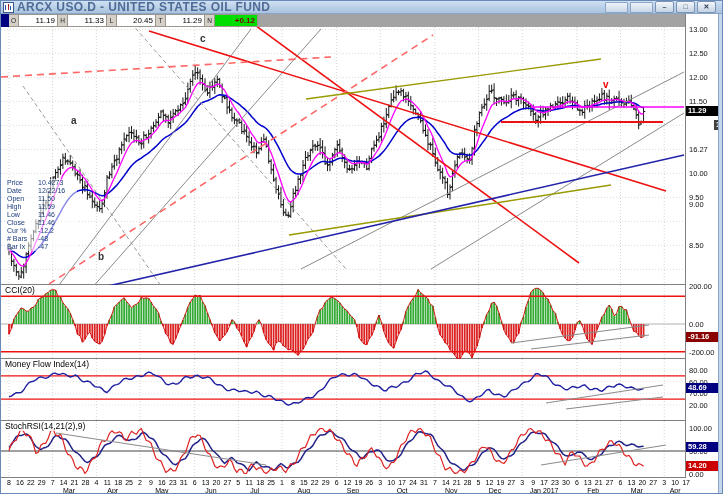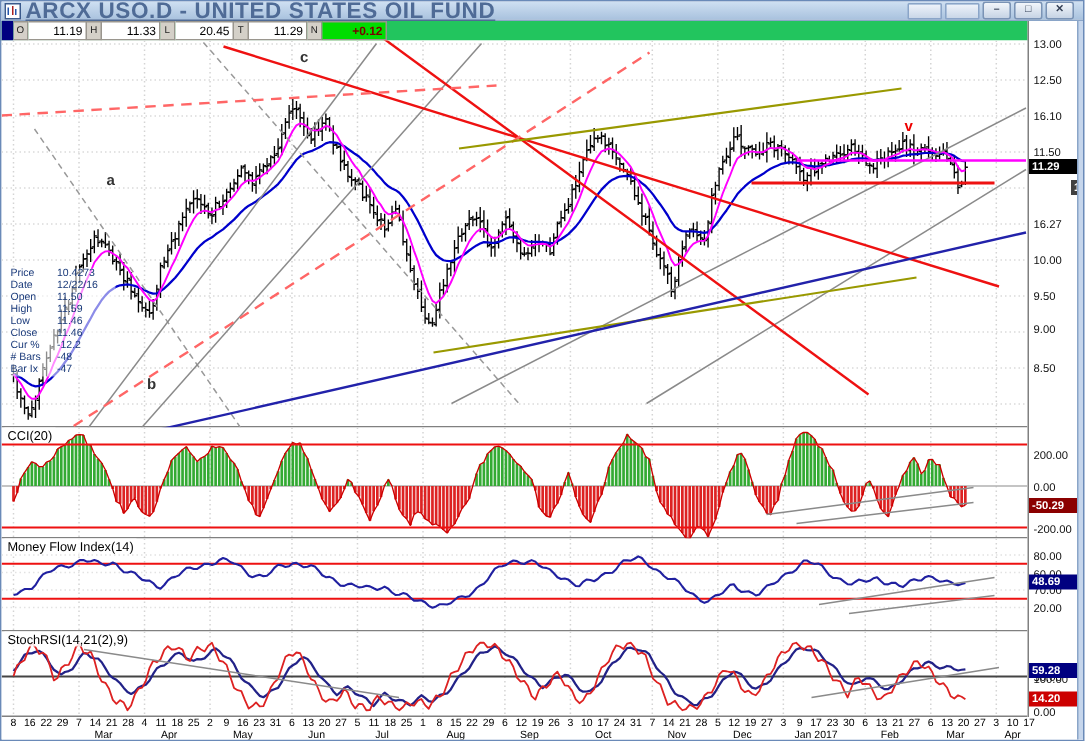--- a/index.html
+++ b/index.html
@@ -11,30 +11,30 @@
   
   .titlebar{
     position:absolute;left:0;top:0;width:723px;height:13px;
     background:linear-gradient(#cfe0f2,#a9c2de);
     display:flex;align-items:center;border-bottom:1px solid #8aa5c8;box-sizing:border-box;
   }
   .app-icon{width:9px;height:9px;margin:0 3px 0 2px;background:#fff;border:1px solid #3a5a8c;position:relative;}
   .app-icon i{position:absolute;left:1px;top:2px;width:1px;height:5px;background:#2255aa;}
   .app-icon b{position:absolute;left:4px;top:1px;width:1px;height:6px;background:#aa2222;}
   .app-icon u{position:absolute;left:6px;top:3px;width:1px;height:4px;background:#2255aa;}
-  .title-text{font-size:15px;font-weight:bold;color:#4f6b96;letter-spacing:.4px;white-space:nowrap;text-decoration:underline;}
+  .title-text{font-size:12px;font-weight:bold;color:#4f6b96;letter-spacing:.4px;white-space:nowrap;}
   .tb-right{margin-left:auto;display:flex;align-items:center;gap:2px;padding-right:8px;}
   .tool-btn{width:21px;height:9px;background:linear-gradient(#eef3fa,#c9d7e8);border:1px solid #8aa5c8;border-radius:1px;}
   .win-btn{
     width:17px;height:10px;background:linear-gradient(#f2f6fb,#c6d3e4);
     border:1px solid #7a93b5;border-radius:2px;font-size:7px;line-height:9px;
     text-align:center;color:#333f55;font-weight:bold;
   }
   
-  .quotebar{position:absolute;left:0;top:13px;width:723px;height:13px;display:flex;align-items:stretch;background:#22c55e;}
+  .quotebar{position:absolute;left:0;top:13px;width:723px;height:13px;display:flex;align-items:stretch;background:#a3a3a3;}
   .grip{width:8px;background:#000080;}
   .q-label{width:9px;background:#d4d0c8;border:1px solid #9a968e;border-left:none;font-size:6.5px;line-height:11px;text-align:center;color:#222;}
   .q-value{width:36px;background:#fff;border:1px solid #9a968e;border-left:none;font-size:8px;line-height:11px;text-align:right;padding-right:2px;color:#000;}
   .q-change{width:40px;background:#00dd00;border:1px solid #9a968e;border-left:none;font-size:8px;line-height:11px;text-align:right;padding-right:2px;color:#7a0000;font-weight:bold;}
   
   .pane{position:absolute;left:0;width:684px;border-bottom:1px solid #808080;box-sizing:border-box;background:#fff;}
   .pane svg{position:absolute;left:0;top:0;}
   #price-pane{top:26px;height:258px;}
   #cci-pane{top:284px;height:74px;}
   #mfi-pane{top:358px;height:62px;}
@@ -1303,40 +1303,40 @@
       <polyline points="8.0,29.8 10.4,22.5 12.9,20.6 15.3,19.2 17.8,12.8 20.2,7.5 22.7,10.6 25.1,15.0 27.6,14.1 30.0,15.9 32.5,23.7 34.9,32.6 37.4,31.0 39.9,24.1 42.3,22.4 44.8,22.3 47.2,17.2 49.7,10.1 52.1,8.2 54.6,14.0 57.0,14.9 59.5,13.3 61.9,19.1 64.4,28.5 66.8,33.4 69.3,34.2 71.7,38.2 74.2,45.6 76.6,48.2 79.1,45.8 81.5,47.4 84.0,52.5 86.4,49.3 88.9,41.9 91.3,38.1 93.8,37.4 96.2,33.0 98.7,24.2 101.1,19.5 103.6,20.5 106.0,18.6 108.5,12.3 110.9,9.8 113.4,12.0 115.8,11.9 118.3,10.8 120.7,12.1 123.2,18.5 125.6,19.7 128.1,14.2 130.5,10.2 133.0,12.0 135.4,13.3 137.9,9.4 140.3,7.5 142.8,13.6 145.2,19.5 147.7,20.1 150.1,22.3 152.5,30.0 155.0,37.6 157.4,39.1 159.9,39.8 162.3,45.8 164.8,51.4 167.2,49.7 169.7,47.3 172.1,49.9 174.6,49.7 177.0,44.1 179.5,37.3 181.9,33.9 184.4,31.7 186.8,24.4 189.3,16.8 191.7,15.4 194.2,16.2 196.6,14.0 199.1,14.5 201.5,19.8 204.0,27.7 206.4,31.9 208.9,33.0 211.3,38.5 213.8,45.2 216.2,46.9 218.7,45.2 221.1,45.2 223.6,46.2 226.0,43.4 228.5,38.0 230.9,40.8 233.4,47.8 235.8,51.3 238.3,48.3 240.7,48.4 243.2,52.5 245.6,52.4 248.1,46.2 250.5,42.8 253.0,45.7 255.4,48.7 257.9,46.8 260.3,46.8 262.8,50.9 265.2,52.5 267.7,50.3 270.1,47.1 272.6,48.9 275.0,49.4 277.5,46.2 279.9,45.0 282.4,49.1 284.8,51.5 287.3,46.8 289.7,42.6 292.2,43.5 294.6,42.0 297.1,35.1 299.5,28.0 302.0,26.9 304.4,26.3 306.9,20.4 309.3,14.2 311.8,13.6 314.2,14.0 316.7,9.8 319.1,7.5 321.6,7.5 324.0,10.6 326.5,10.3 328.9,8.2 331.4,11.1 333.8,17.5 336.3,19.4 338.7,19.0 341.2,23.5 343.6,30.7 346.1,33.4 348.5,32.9 351.0,36.4 353.4,43.1 355.9,45.4 358.3,39.0 360.8,36.4 363.2,37.5 365.7,35.1 368.1,29.1 370.6,26.8 373.0,31.3 375.5,35.9 377.9,36.3 380.4,39.6 382.8,45.2 385.3,47.8 387.7,45.9 390.2,41.5 392.6,41.3 395.1,38.5 397.5,30.3 400.0,24.0 402.4,22.6 404.9,20.1 407.3,13.8 409.8,9.2 412.2,10.0 414.7,11.7 417.1,8.1 419.6,7.5 422.0,10.6 424.5,15.0 426.9,14.1 429.4,15.5 431.8,23.6 434.3,31.4 436.7,33.6 439.2,35.1 441.6,41.9 444.1,48.9 446.5,47.9 449.0,46.2 451.4,49.9 453.9,52.5 456.3,51.8 458.8,48.8 461.2,50.0 463.7,51.7 466.1,48.3 468.6,42.7 471.0,40.7 473.5,40.7 475.9,35.9 478.4,28.7 480.8,26.3 483.3,26.5 485.7,27.1 488.2,26.8 490.6,31.1 493.1,38.1 495.5,40.4 498.0,39.4 500.4,41.5 502.9,42.5 505.3,39.6 507.8,32.9 510.2,28.7 512.7,28.3 515.1,24.4 517.6,17.1 520.0,13.5 522.5,14.2 524.9,12.7 527.4,8.3 529.8,7.5 532.3,9.9 534.7,12.3 537.2,9.9 539.6,9.8 542.1,15.7 544.5,19.8 547.0,18.9 549.4,20.3 551.9,27.2 554.3,32.6 556.8,32.6 559.2,33.3 561.7,39.3 564.1,44.0 566.6,37.4 569.0,31.5 571.5,30.9 573.9,35.0 576.4,35.0 578.8,35.1 581.3,40.2 583.7,45.2 586.2,44.8 588.6,42.4 591.1,41.2 593.5,40.8 596.0,35.2 598.4,29.1 600.9,28.2 603.4,28.8 605.8,25.0 608.3,19.9 610.7,19.8 613.2,23.5 615.6,24.5 618.1,23.3 620.5,27.0 623.0,33.5 625.4,35.3 627.9,34.4 630.3,37.3 632.8,43.2 635.2,44.7 637.7,42.5 640.1,43.5 642.6,45.2" fill="none" stroke="#dd2222" stroke-width="1.2" stroke-linejoin="round"></polyline>
       <line x1="55" y1="12" x2="265" y2="44" stroke="#8a8a8a" stroke-width="1"></line>
       <line x1="540" y1="44" x2="665" y2="24" stroke="#8a8a8a" stroke-width="1"></line>
     </svg>
   <div class="pane-label">StochRSI(14,21(2),9)</div>
 </div>
 
 <div class="axiscol" id="axiscol">
     <div class="axis-label" style="top: 11.4px;">13.00</div>
     <div class="axis-label" style="top: 35.4px;">12.50</div>
-    <div class="axis-label" style="top: 59.4px;">16.10</div>
+    <div class="axis-label" style="top: 59.4px;">12.00</div>
     <div class="axis-label" style="top: 83.4px;">11.50</div>
     <div class="axis-label" style="top: 131.4px;">16.27</div>
     <div class="axis-label" style="top: 155.4px;">10.00</div>
     <div class="axis-label" style="top: 179.4px;">9.50</div>
-    <div class="axis-label" style="top: 201px;">9.00</div>
+    <div class="axis-label" style="top: 186px;">9.00</div>
     <div class="axis-label" style="top: 227.4px;">8.50</div>
     <div class="chip" style="top: 91.52px; background: rgb(255, 0, 255);">11.31</div>
     <div class="chip" style="top: 92.48px; background: rgb(0, 0, 0);">11.29</div>
     <div class="chip" style="top: 106.4px; background: #404040; margin-left: 28px;">11.00</div>
-    <div class="axis-label" style="top: 285px; text-align: right;">200.00</div>
+    <div class="axis-label" style="top: 268px; text-align: right;">200.00</div>
     <div class="axis-label" style="top: 306px;">0.00</div>
     <div class="axis-label" style="top: 333.7px;">-200.00</div>
-    <div class="chip" style="top: 317.626px; background: rgb(139, 0, 0);">-50.29</div>
+    <div class="chip" style="top: 317.626px; background: rgb(139, 0, 0);">-91.16</div>
     <div class="axis-label" style="top: 352px;">80.00</div>
     <div class="axis-label" style="top: 363.66px;">60.00</div>
     <div class="axis-label" style="top: 375.32px;">70.00</div>
     <div class="axis-label" style="top: 386.98px;">20.00</div>
     <div class="chip" style="top: 369.254px; background: rgb(0, 0, 128);">48.69</div>
-    <div class="axis-label" style="top: 410px; margin-top: 24px;">100.00</div>
+    <div class="axis-label" style="top: 410px;">100.00</div>
     <div class="axis-label" style="top: 433px;">50.00</div>
     <div class="axis-label" style="top: 456px;">0.00</div>
     <div class="chip" style="top: 427.731px; background: rgb(0, 0, 128);">59.28</div>
     <div class="chip" style="top: 447.074px; background: rgb(204, 0, 0);">14.20</div>
   </div>
 <div class="win-frame-right"></div>
 
 <div class="xaxis" id="xaxis">
     <div class="day-label" style="left: 8px;">8</div>
     <div class="day-label" style="left: 18.92px;">16</div>

